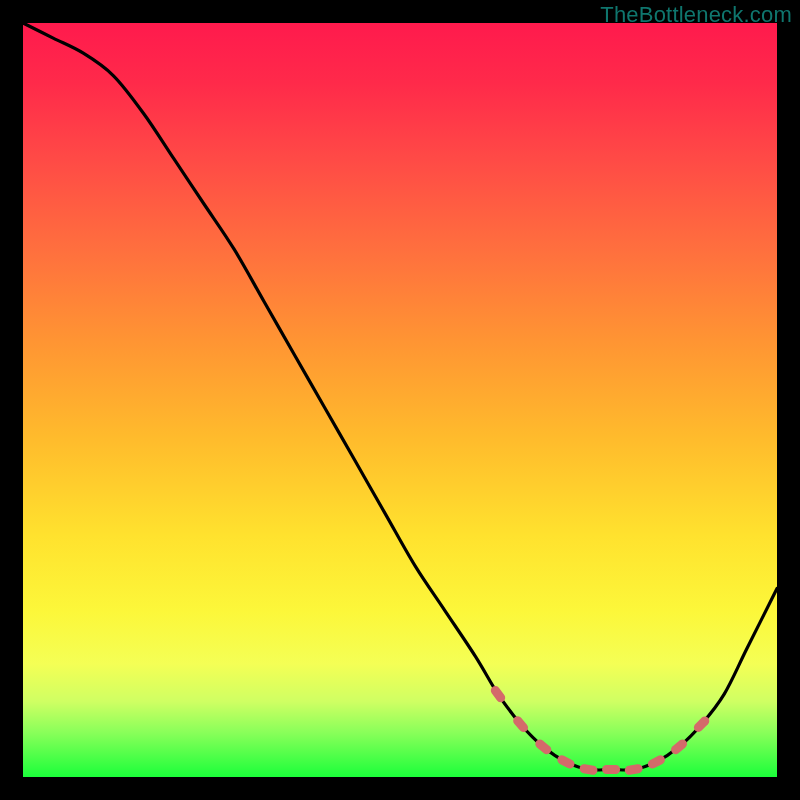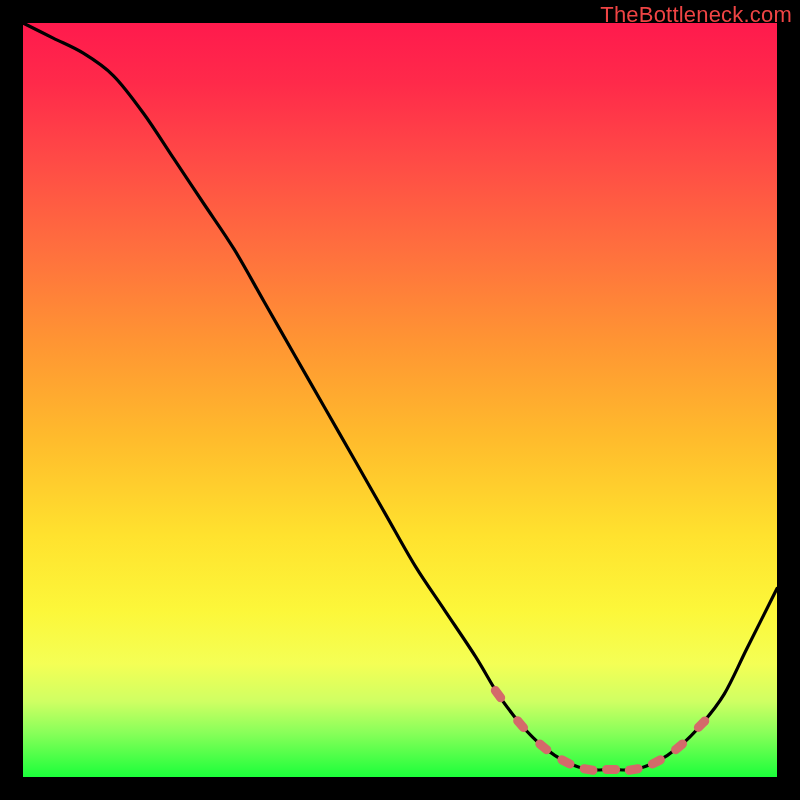--- a/index.html
+++ b/index.html
@@ -39,21 +39,21 @@
       #f4ff55 85%,
       #cfff63 90%,
       #8bff5a 94%,
       #1bff3a 100%
     );
   }
   .watermark {
     position: absolute;
     top: 2px;
     right: 8px;
-    color: #ef4444;
+    color: #0f766e;
     font-size: 22px;
     font-weight: 500;
     letter-spacing: 0.2px;
     user-select: none;
   }
   svg.curve {
     position: absolute;
     left: 0;
     top: 0;
     width: 754px;

